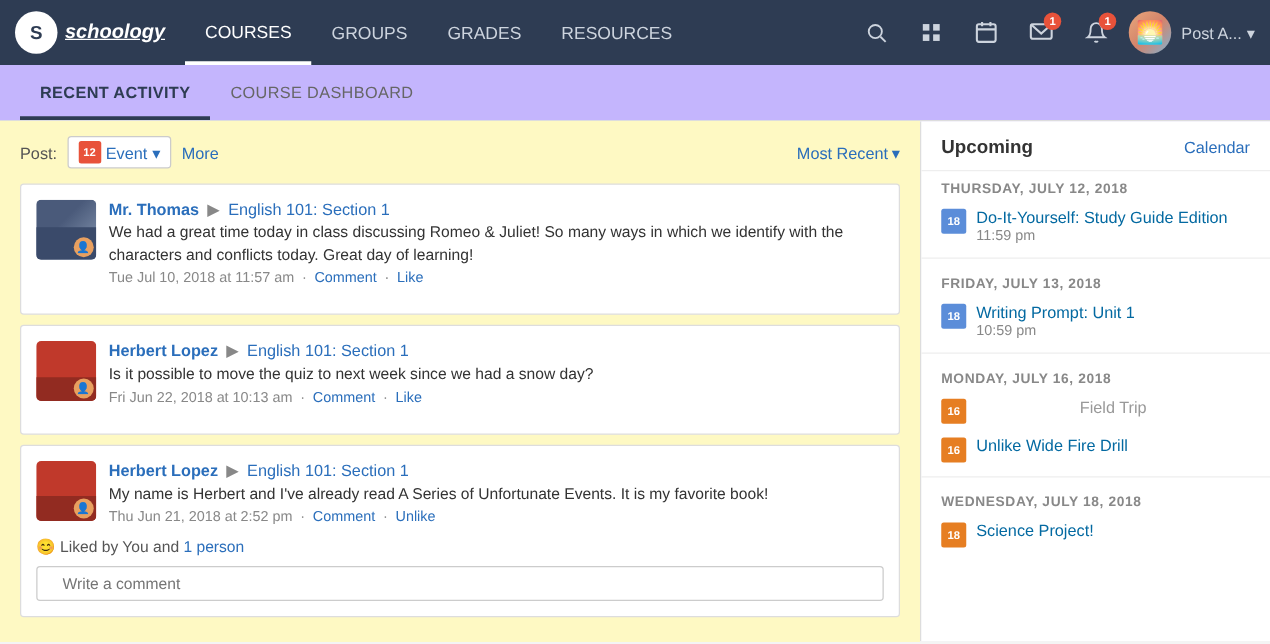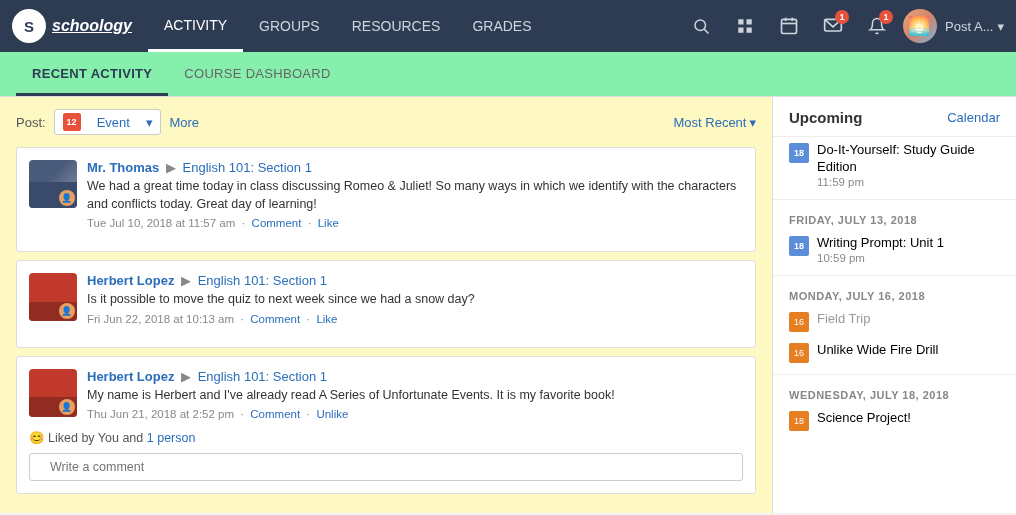--- a/index.html
+++ b/index.html
@@ -75,21 +75,21 @@
     }
     .nav-user {
       color: #cdd4de;
       font-size: 13px;
       cursor: pointer;
       display: flex; align-items: center; gap: 4px;
     }
 
     
     .tabs-bar {
-      background: #86efac;
+      background: #c4b5fd;
       border-bottom: 1px solid #ddd;
       display: flex;
       padding: 0 16px;
     }
     .tab {
       padding: 14px 16px 12px;
       font-size: 13px;
       color: #666;
       cursor: pointer;
       border-bottom: 3px solid transparent;
@@ -118,21 +118,21 @@
       padding: 12px 16px;
     }
     .post-bar {
       display: flex;
       align-items: center;
       gap: 8px;
       margin-bottom: 12px;
     }
     .post-label { font-size: 13px; color: #555; font-weight: normal; }
     .post-event-btn {
-      display: flex; align-items: center; gap: 16px;
+      display: flex; align-items: center; gap: 4px;
       background: #fff;
       border: 1px solid #ccc;
       border-radius: 3px;
       padding: 3px 8px;
       cursor: pointer;
       font-size: 13px;
       color: #2a6ebb;
     }
     .post-event-icon {
       width: 18px; height: 18px;
@@ -231,21 +231,21 @@
       border: 1px solid #ccc;
       border-radius: 3px;
       padding: 6px 20px;
       font-size: 12.5px;
       color: #999;
       outline: none;
     }
 
     
     .right-panel {
-      width: 244px;
+      width: 280px;
       background: #fff;
       border-left: 1px solid #ddd;
       overflow-y: auto;
       padding: 0;
     }
     .upcoming-header {
       display: flex;
       align-items: center;
       justify-content: space-between;
       padding: 12px 16px 10px;
@@ -279,50 +279,50 @@
       font-size: 9px;
       font-weight: bold;
       border-radius: 2px;
       width: 20px; height: 20px;
       display: flex; align-items: center; justify-content: center;
     }
     .icon-calendar-event {
       background: #f39c12;
       color: #fff;
       font-size: 9px;
-      font-weight: normal;
+      font-weight: bold;
       border-radius: 2px;
       width: 20px; height: 20px;
       display: flex; align-items: center; justify-content: center;
     }
     .upcoming-item-info { flex: 1; }
-    .upcoming-item-title { color: #000000; font-size: 13px; cursor: pointer; line-height: 1.3; }
-    .upcoming-item-title.grayed { color: #999; }
+    .upcoming-item-title { color: #0369a1; font-size: 13px; cursor: pointer; line-height: 1.3; }
+    .upcoming-item-title.grayed { color: #999; text-align: center; }
     .upcoming-item-time { font-size: 11.5px; color: #888; }
     .divider-line {
       border: none;
       border-top: 1px solid #eee;
       margin: 6px 0;
     }
   </style>
 </head>
 <body>
 
 <nav class="top-nav">
   <div class="nav-logo">
     <div class="nav-logo-circle">
       <span>S</span>
     </div>
     <span class="nav-logo-text">schoology</span>
   </div>
   <div class="nav-links">
-    <a class="nav-link courses-active">ACTIVITY</a>
+    <a class="nav-link courses-active">COURSES</a>
     <a class="nav-link">GROUPS</a>
+    <a class="nav-link">GRADES</a>
     <a class="nav-link">RESOURCES</a>
-    <a class="nav-link">GRADES</a>
   </div>
   <div class="nav-right">
     <div class="nav-icon-btn">
       <svg width="18" height="18" fill="none" stroke="#cdd4de" stroke-width="2" viewBox="0 0 24 24">
           <circle cx="11" cy="11" r="7"></circle>
           <line x1="16.5" y1="16.5" x2="22" y2="22"></line>
         </svg>
     </div>
     <div class="nav-icon-btn">
       <svg width="18" height="18" fill="#cdd4de" viewBox="0 0 24 24">
@@ -467,20 +467,21 @@
       <input class="comment-input" type="text" placeholder="Write a comment" style="">
     </div>
   </div>
 
   <div class="right-panel">
     <div class="upcoming-header">
       <span class="upcoming-title">Upcoming</span>
       <a class="calendar-link">Calendar</a>
     </div>
 
+    <div class="date-group-header">THURSDAY, JULY 12, 2018</div>
     <div class="upcoming-item">
       <div class="upcoming-icon">
         <div class="icon-assignment">18</div>
       </div>
       <div class="upcoming-item-info">
         <div class="upcoming-item-title">Do-It-Yourself: Study Guide Edition</div>
         <div class="upcoming-item-time">11:59 pm</div>
       </div>
     </div>
 

